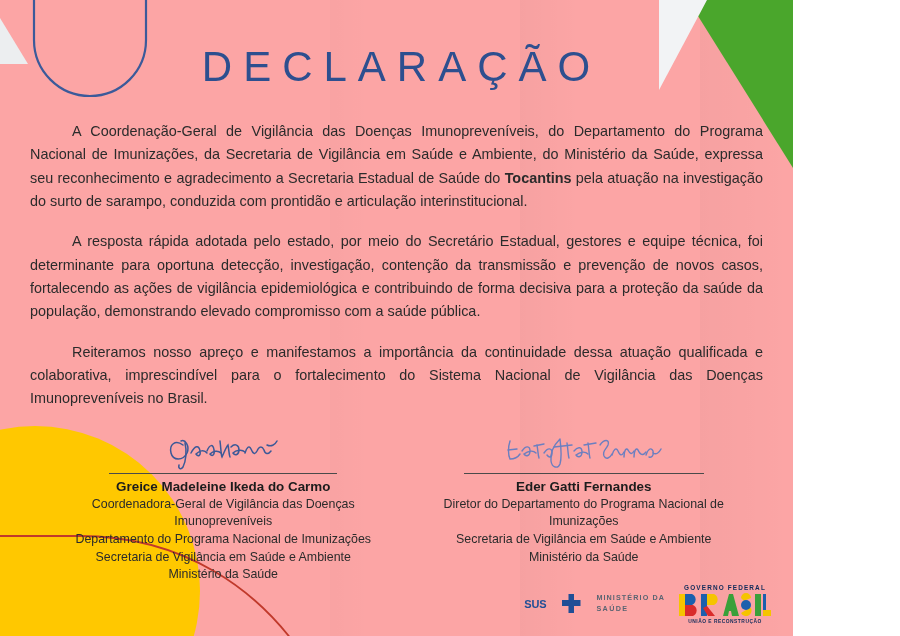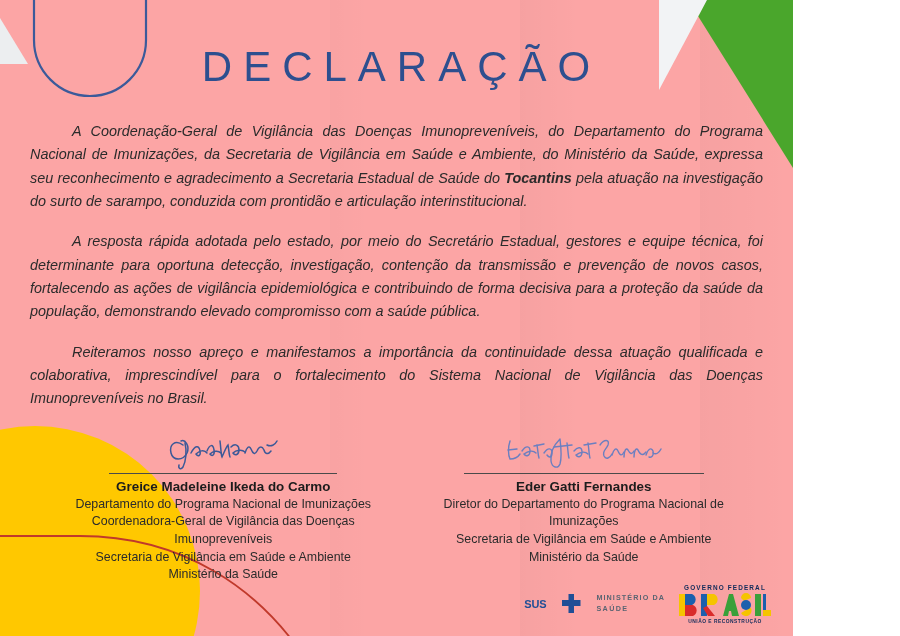--- a/index.html
+++ b/index.html
@@ -89,21 +89,20 @@
     padding-left: 10px;
   }
 
   .body-text {
     color: #2b2b2b;
     font-size: 14.4px;
     line-height: 1.62;
     text-align: justify;
     text-justify: inter-word;
     margin: 0;
-    font-style: italic;
   }
   .p1 { margin-top: 32px; }
   .p2 { margin-top: 17px; }
   .p3 { margin-top: 17px; }
   .body-text .indent { display: inline-block; width: 42px; }
   .body-text b { font-weight: bold; }
 
   .date-line {
     text-align: center;
     color: #2b2b2b;
@@ -248,22 +247,22 @@
               <path d="M57 10 C58 18 58 24 59 26 C61 22 63 16 65 14 C66 19 66 24 67 26"></path>
               <path d="M68 16 C72 12 76 14 76 19 C76 24 72 25 70 22 C73 19 79 18 82 21"></path>
               <path d="M82 22 C84 16 86 14 88 18 C90 23 92 24 94 20 C96 15 99 15 101 19 C102 23 105 24 108 20"></path>
               <path d="M104 14 C108 16 112 14 114 10"></path>
             </g>
           </svg>
         </div>
         <div class="sig-rule"></div>
         <div class="sig-name">Greice Madeleine Ikeda do Carmo</div>
         <div>
+          <div class="sig-role">Coordenadora-Geral de Vigilância das Doenças Imunopreveníveis</div>
           <div class="sig-role">Departamento do Programa Nacional de Imunizações</div>
-          <div class="sig-role">Coordenadora-Geral de Vigilância das Doenças Imunopreveníveis</div>
           <div class="sig-role">Secretaria de Vigilância em Saúde e Ambiente</div>
           <div class="sig-role">Ministério da Saúde</div>
         </div>
       </div>
 
       <div class="sig-block sig-right">
         <div class="sig-ink">
           <svg width="160" height="40" viewBox="0 0 160 40">
             <g fill="none" stroke="#6b7fc0" stroke-width="1.4" stroke-linecap="round">
               <path d="M6 10 C4 16 4 24 6 28 C10 28 14 26 16 23"></path>

